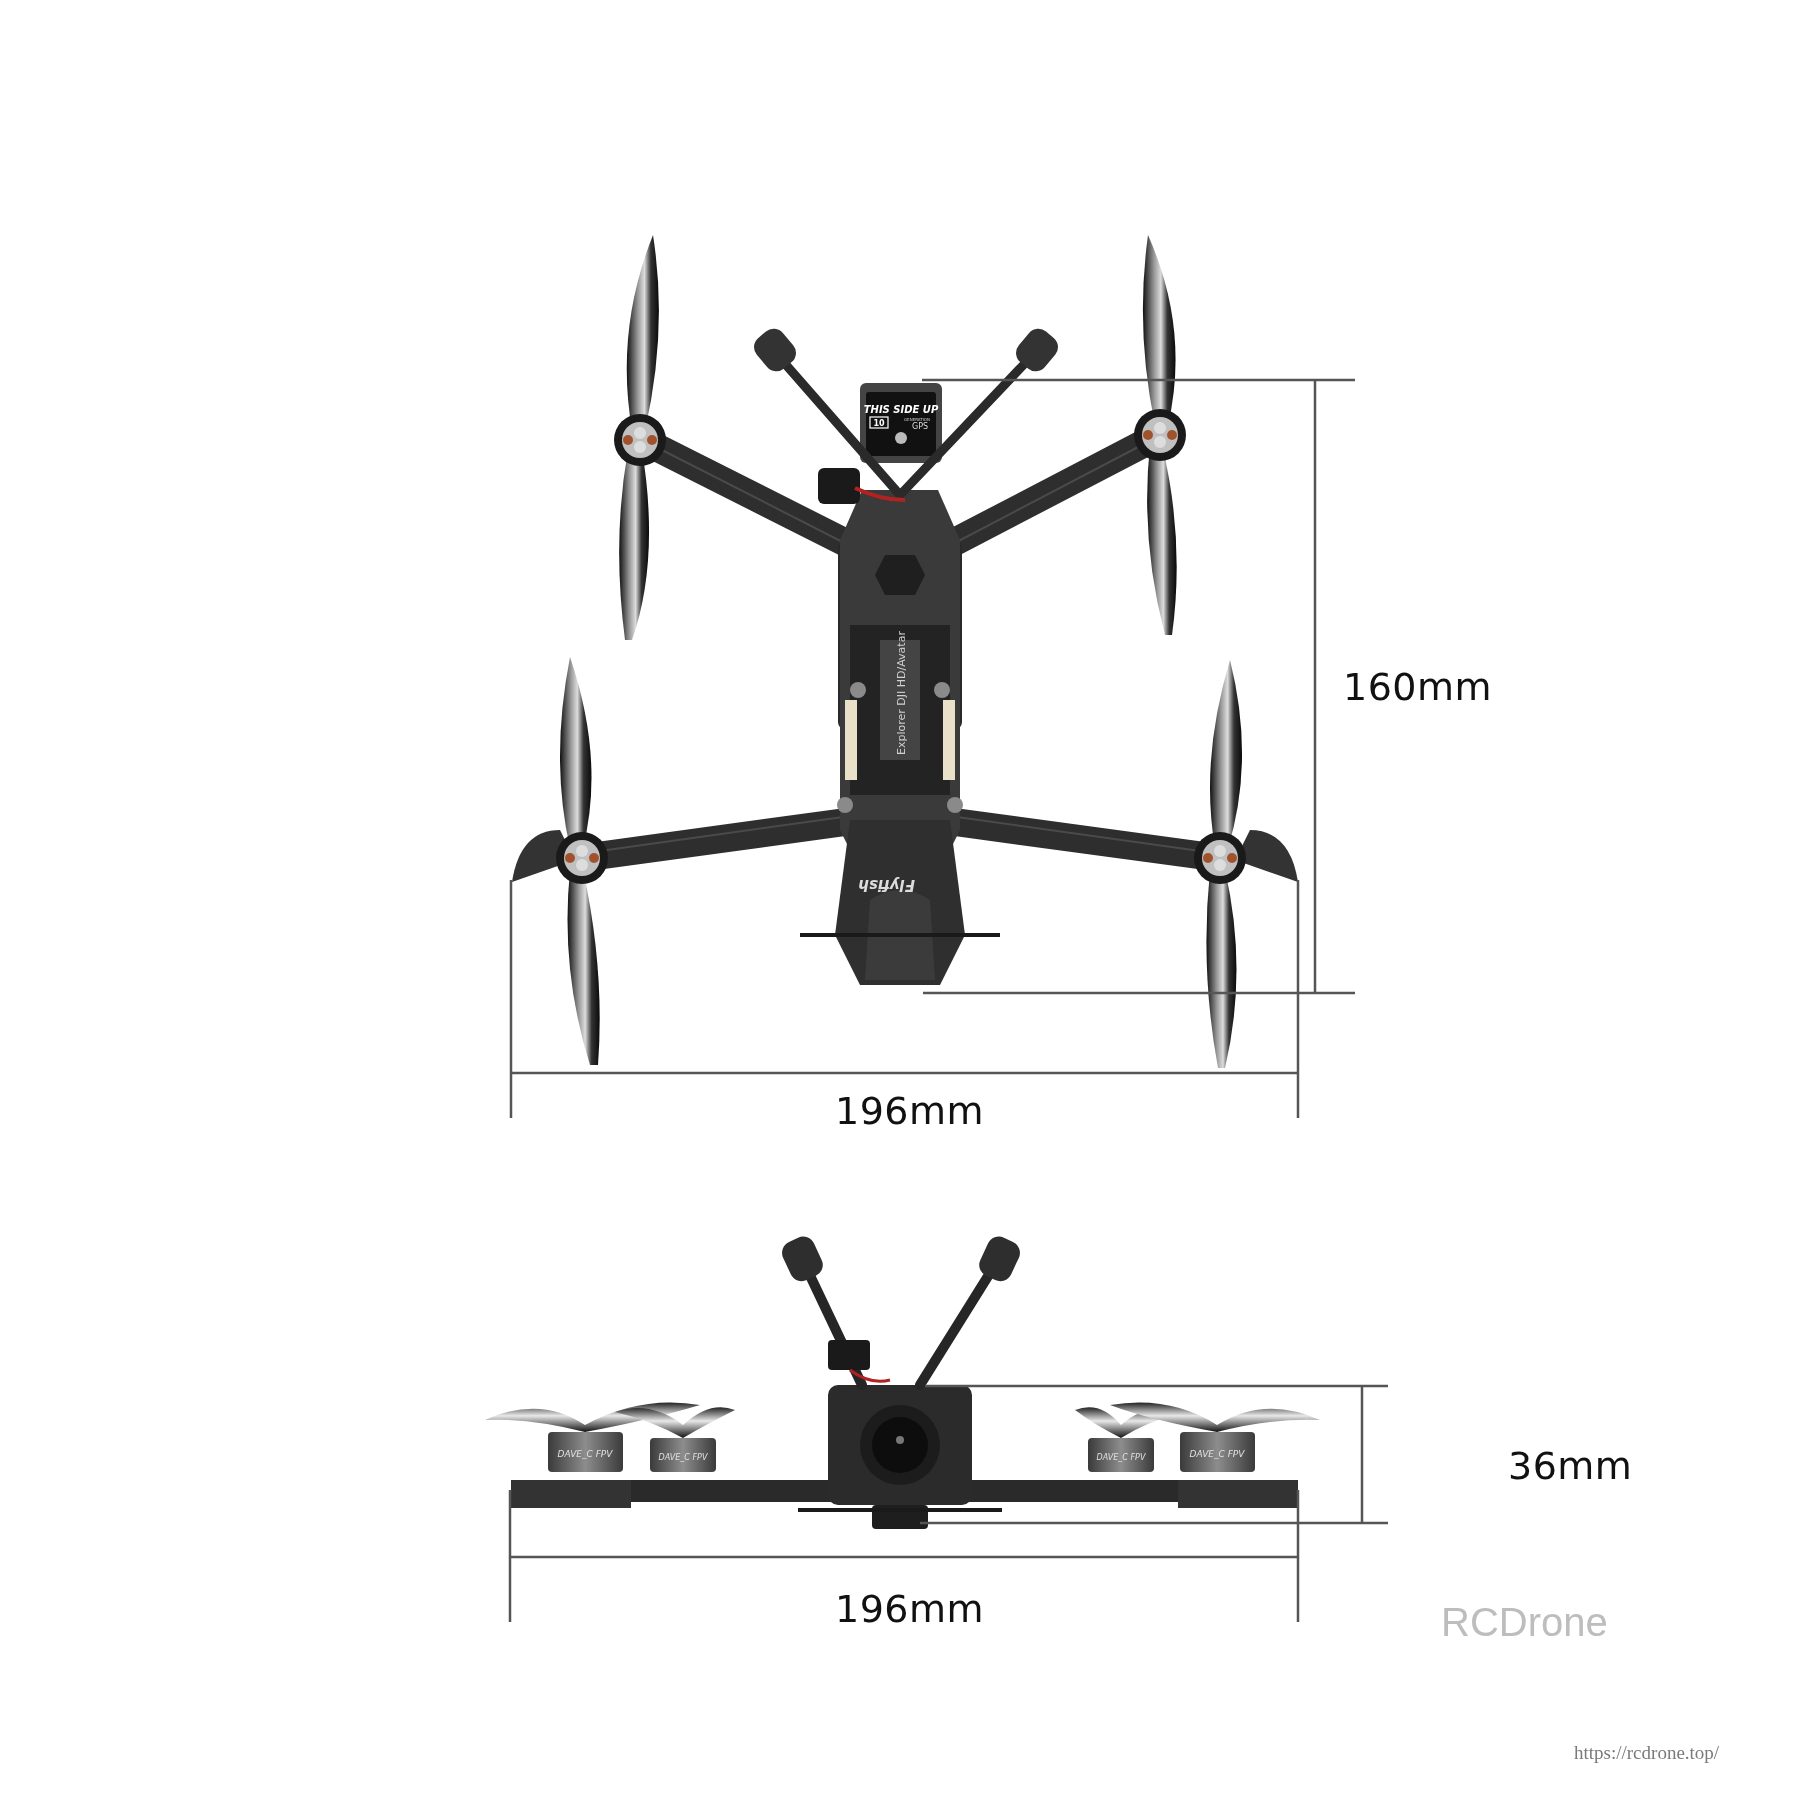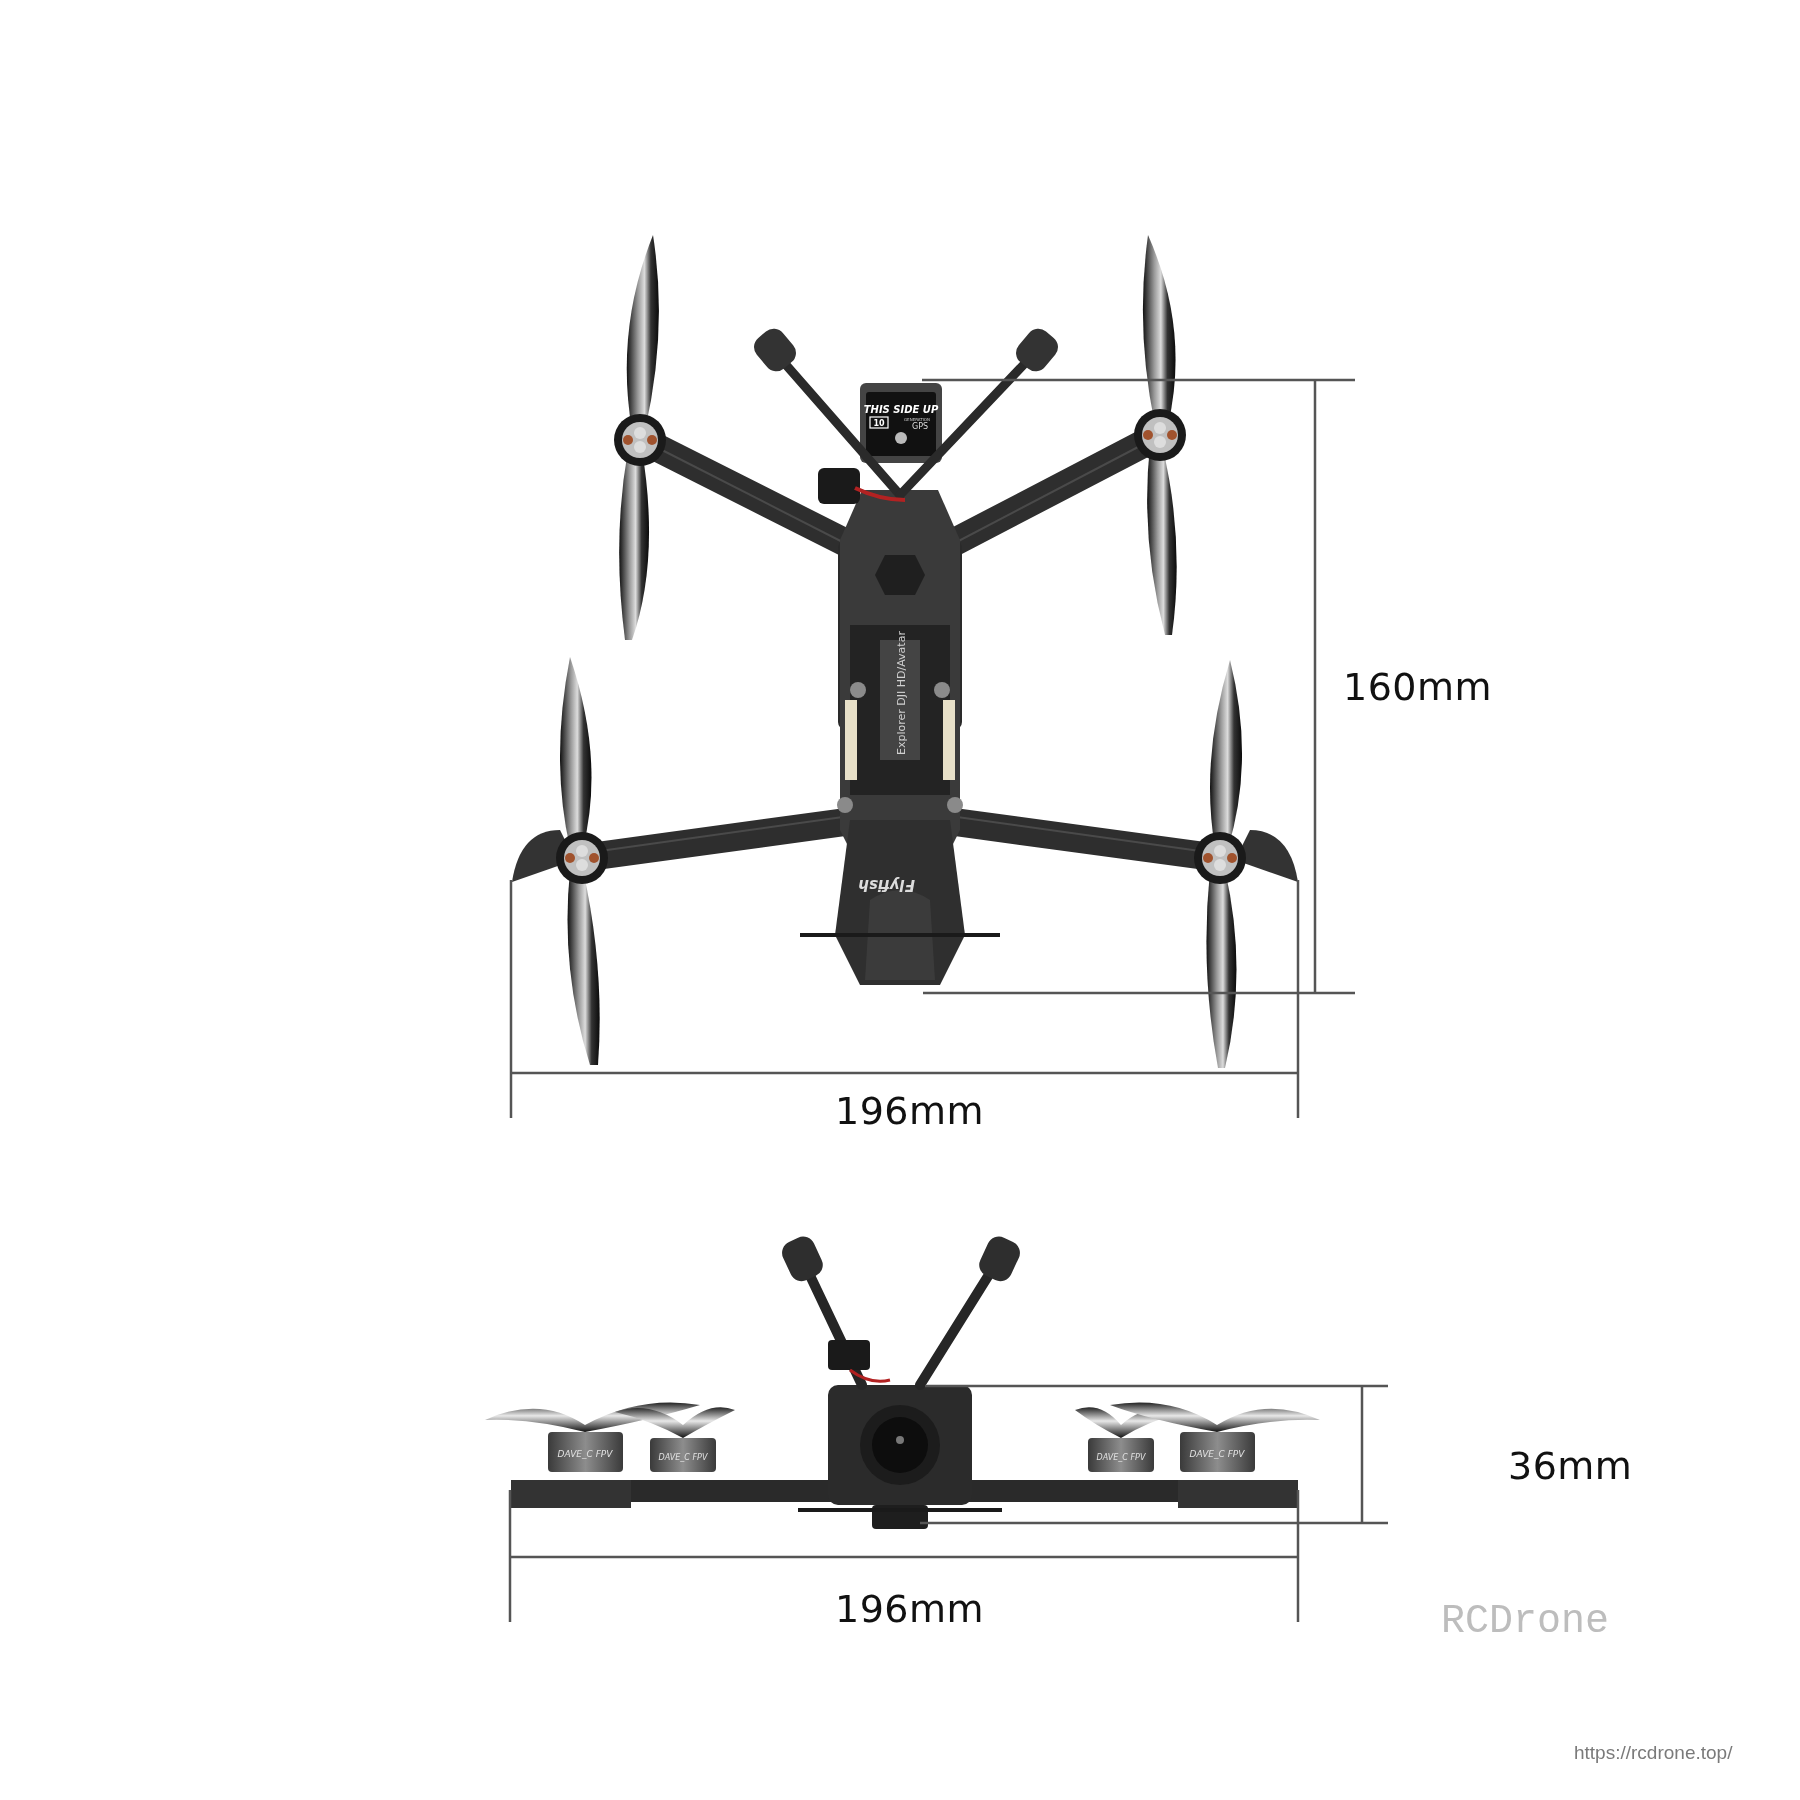--- a/index.html
+++ b/index.html
@@ -1,22 +1,22 @@
 <!DOCTYPE html>
 <html><head>
 <meta charset="utf-8">
 <style>
   html, body { margin: 0; padding: 0; background: #ffffff; }
   body { width: 1800px; height: 1800px; position: relative; overflow: hidden;
          font-family: "Liberation Sans", sans-serif; }
   .dim-label { position: absolute; color: #111111; font-family: "DejaVu Sans", sans-serif;
                font-size: 38px; font-weight: 400; letter-spacing: 0.5px; line-height: 1; white-space: nowrap; }
-  .watermark { position: absolute; color: #bdbdbd; font-family: Liberation Mono, monospace;
+  .watermark { position: absolute; color: #bdbdbd; font-family: Liberation Sans, sans-serif;
                font-size: 40px; line-height: 1; text-align: center; }
-  .url { position: absolute; color: #7a7a7a; font-family: Liberation Sans, sans-serif;
+  .url { position: absolute; color: #7a7a7a; font-family: Liberation Serif, serif;
          font-size: 19px; line-height: 1; }
   svg { position: absolute; left: 0; top: 0; }
 </style>
 </head>
 <body>
 
 <svg width="1800" height="1800" viewBox="0 0 1800 1800">
   <defs>
     <linearGradient id="propGrad" x1="0" x2="1" y1="0" y2="0">
       <stop offset="0" stop-color="#111"></stop>

